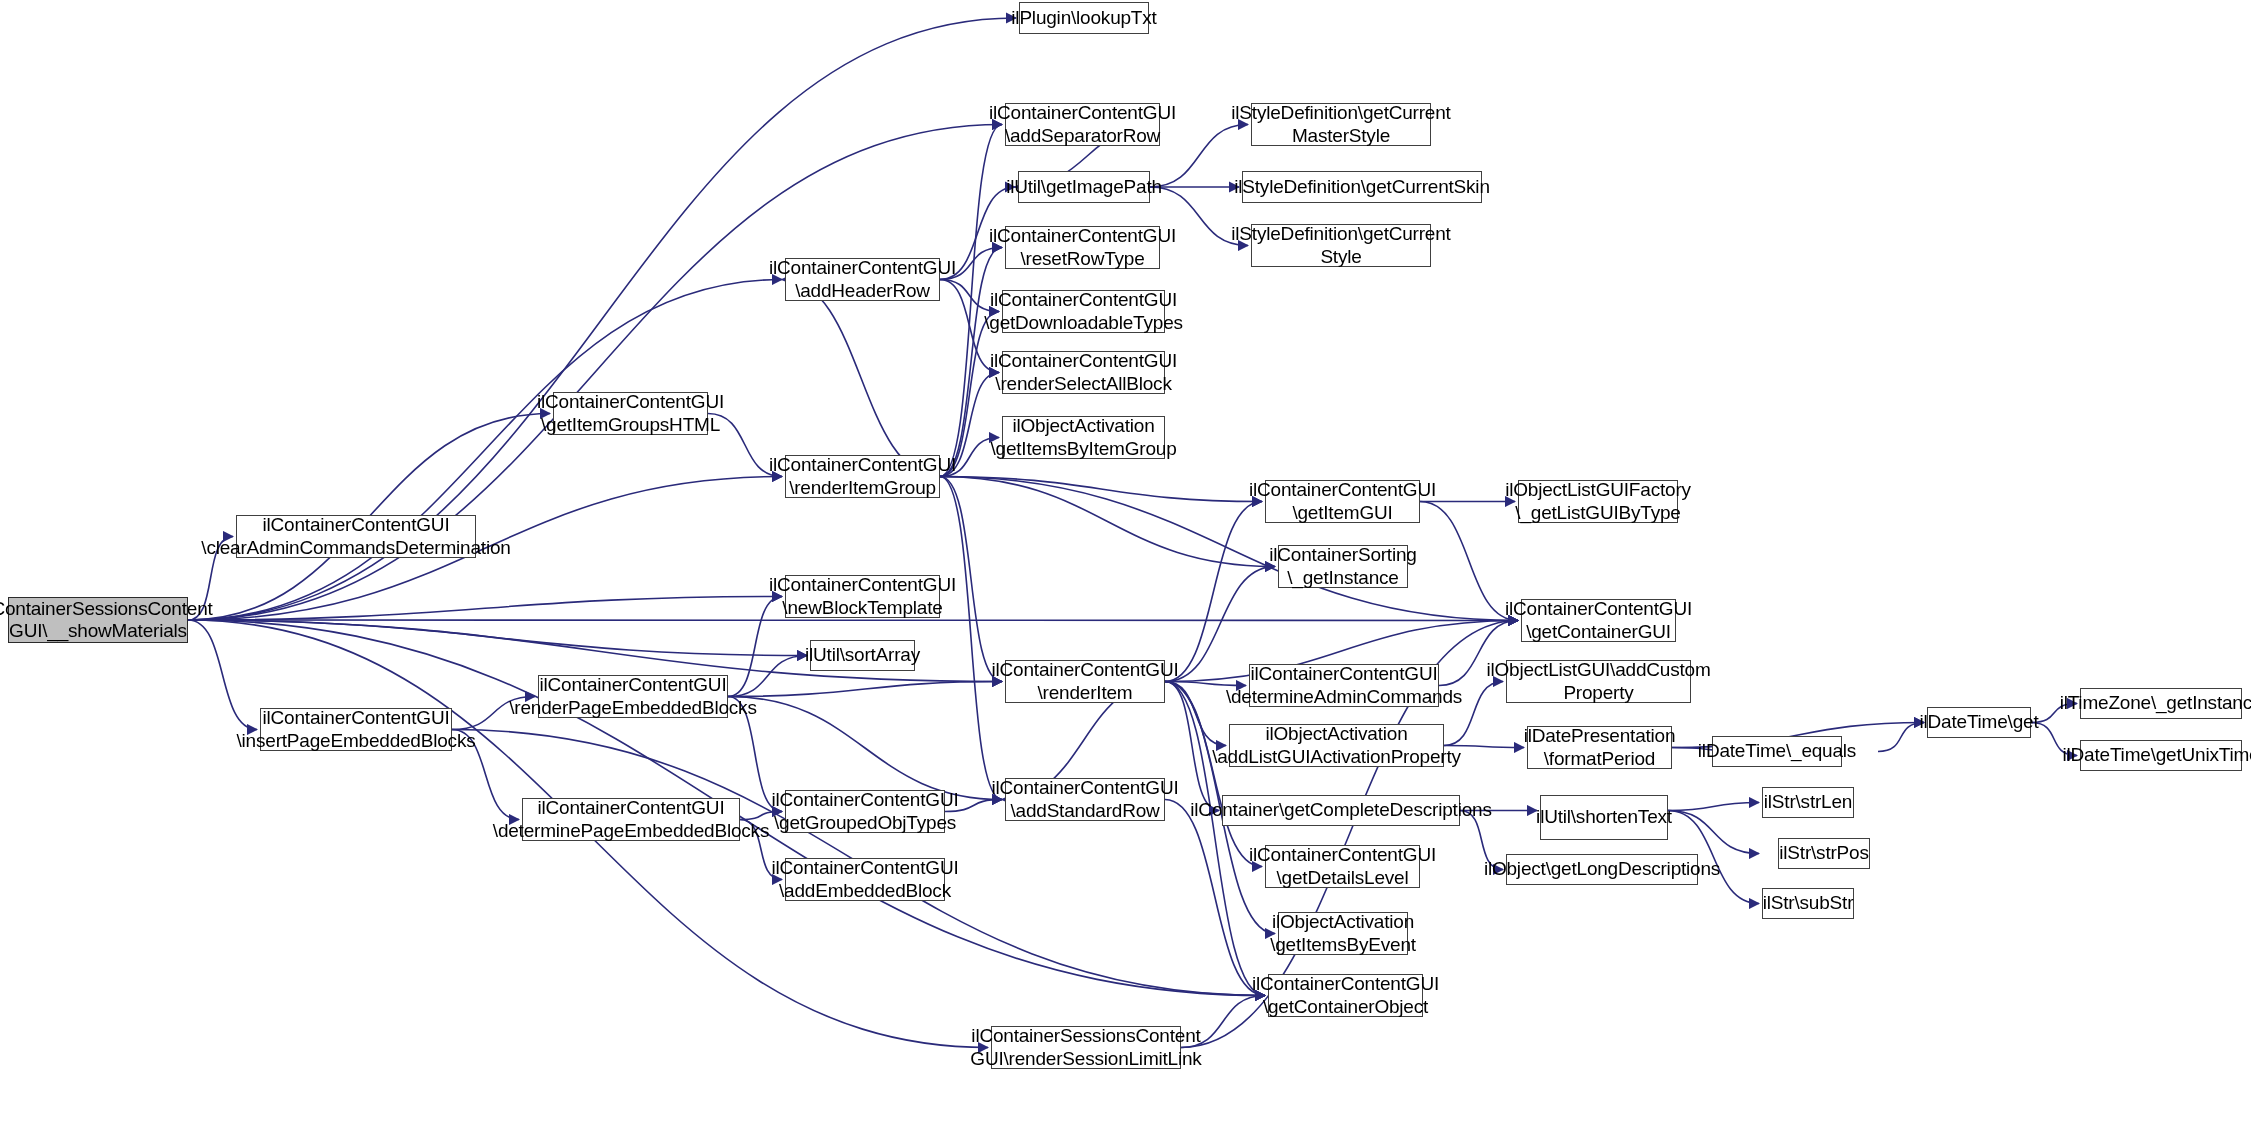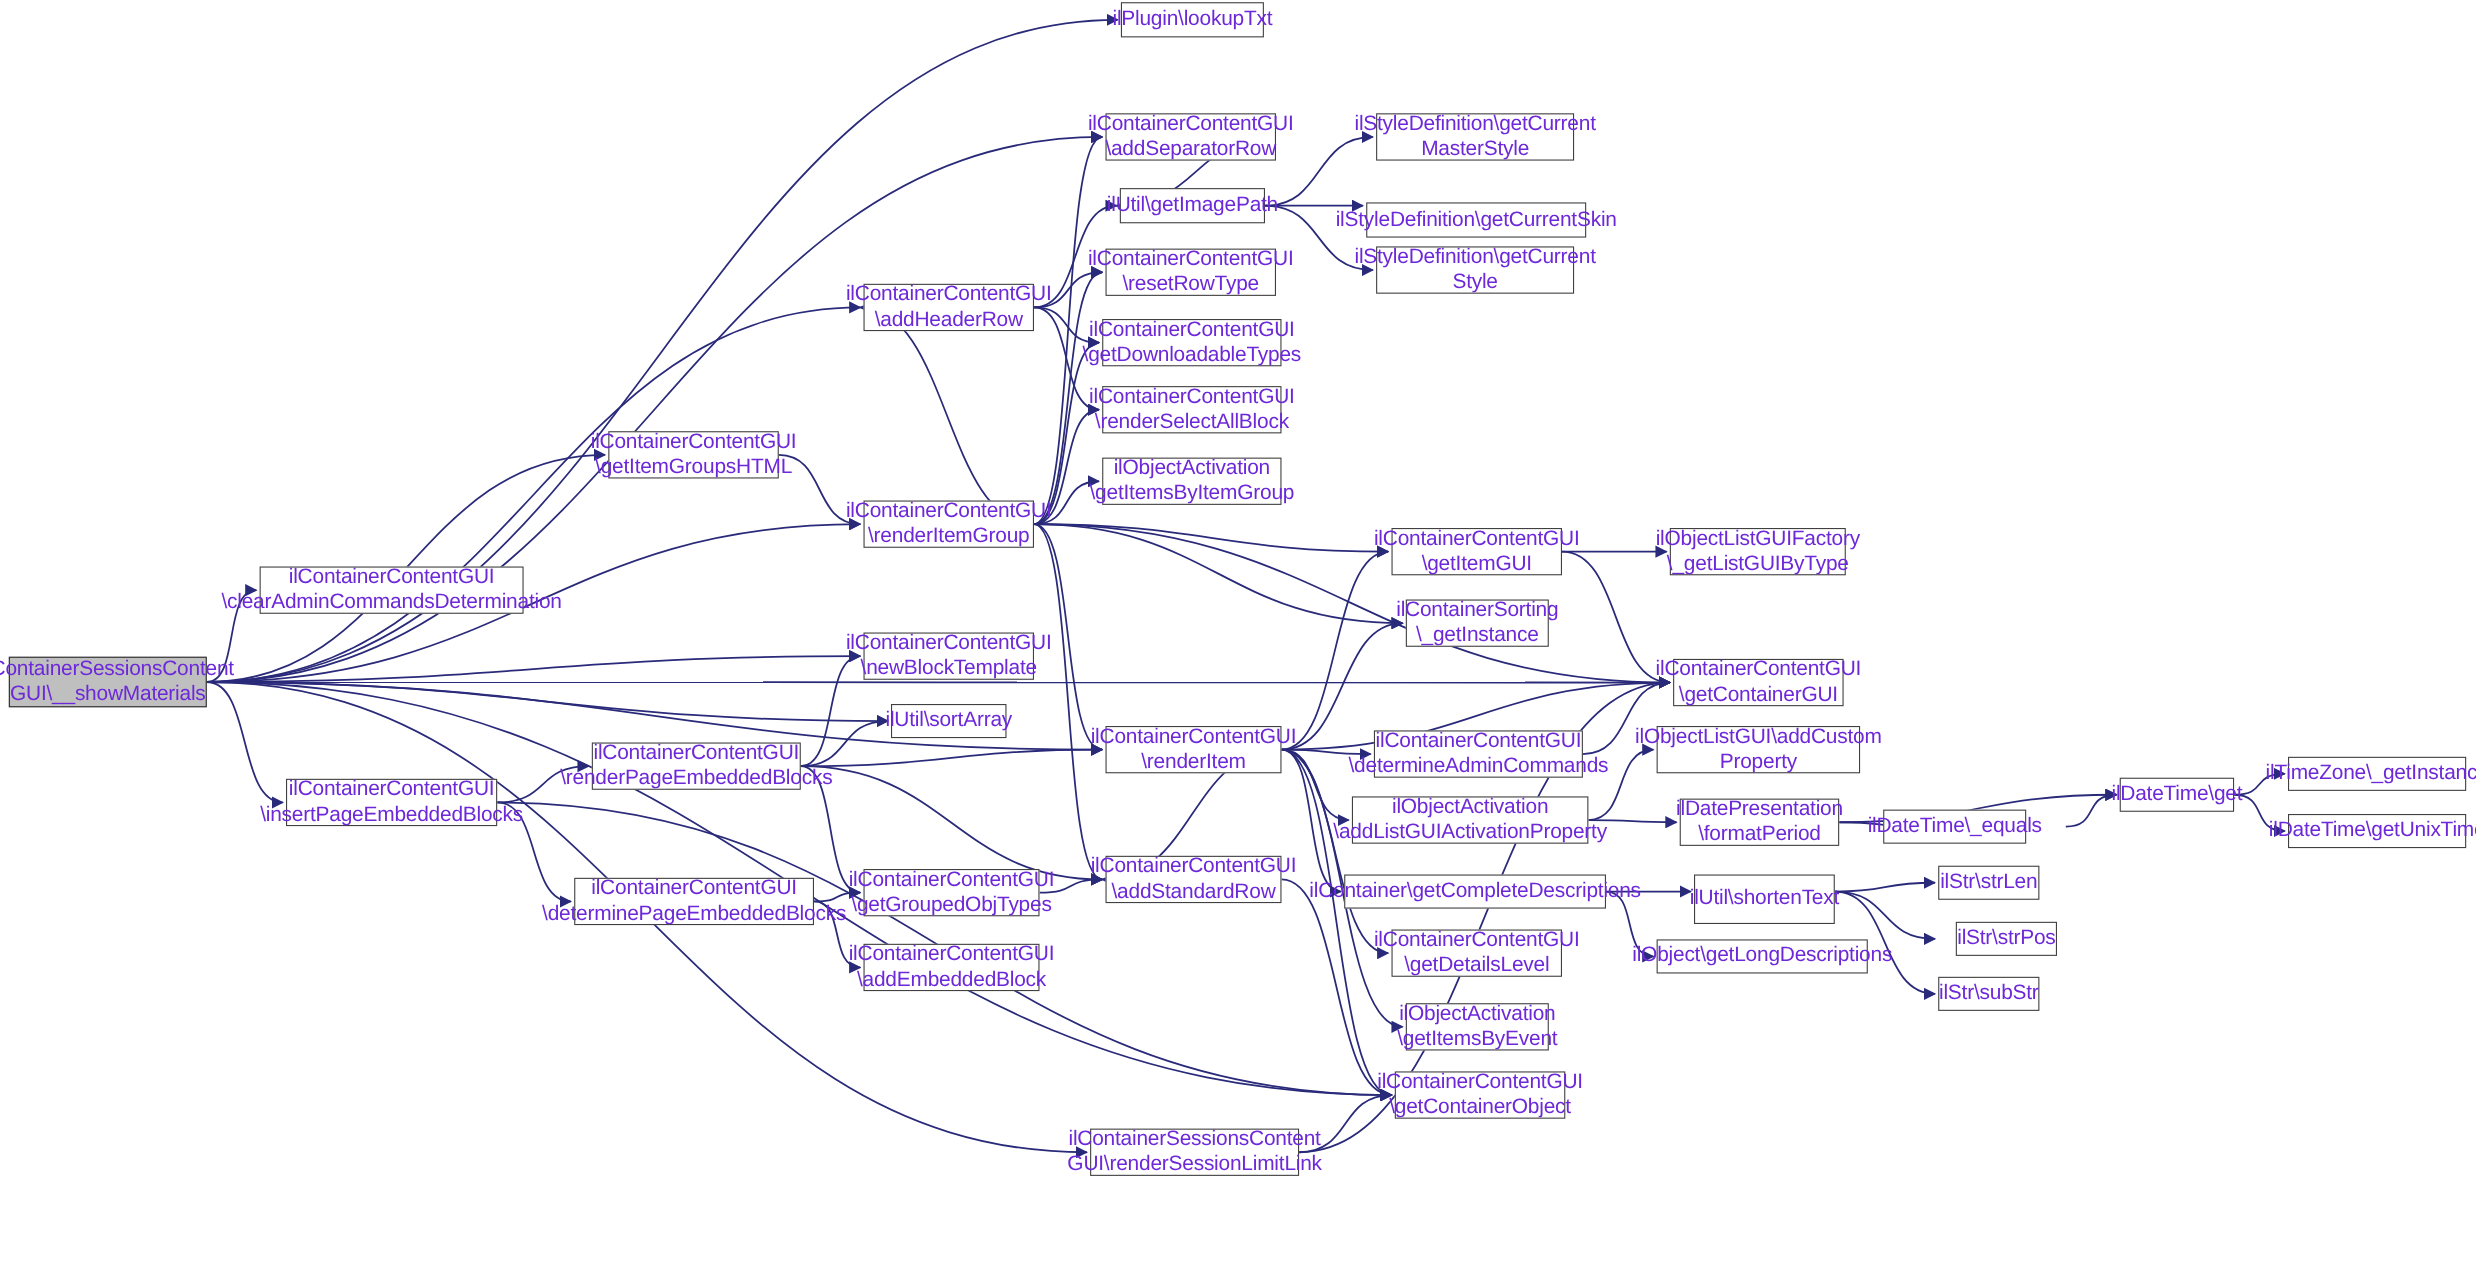--- a/index.html
+++ b/index.html
@@ -1,21 +1,21 @@
 <!DOCTYPE html>
 <html><head>
 <meta charset="utf-8">
 <style>
   html,body{margin:0;padding:0;background:#ffffff;}
   #canvas{position:relative;width:2251px;height:1148px;background:#ffffff;
     font-family:"Liberation Sans","DejaVu Sans",sans-serif;overflow:hidden;}
   #edges{position:absolute;left:0;top:0;width:2251px;height:1148px;}
   .node{position:absolute;box-sizing:border-box;border:1.5px solid #404040;
     background:#ffffff;display:flex;align-items:center;justify-content:center;
-    text-align:center;color:#6d28d9;font-size:19px;line-height:1.18;
+    text-align:center;color:#000000;font-size:19px;line-height:1.18;
     letter-spacing:-0.2px;white-space:pre-line;padding:0 4px;}
   .node.root{background:#bfbfbf;border:1.5px solid #2b2b2b;}
 </style>
 </head>
 <body>
 
 <div id="canvas">
   <svg id="edges" viewBox="0 0 2251 1148" xmlns="http://www.w3.org/2000/svg">
     <defs>
       <marker id="ah" viewBox="0 0 10 10" refX="9" refY="5" markerWidth="7" markerHeight="7" orient="auto-start-reverse">
@@ -98,21 +98,21 @@
       </g>
   </svg>
 <div class="node root" style="left: 8px; top: 597px; width: 180px; height: 46px;">ilContainerSessionsContent
 GUI\__showMaterials</div>
     <div class="node" style="left: 1019px; top: 2px; width: 130px; height: 32px;">ilPlugin\lookupTxt</div>
     <div class="node" style="left: 1005px; top: 103px; width: 155px; height: 43px;">ilContainerContentGUI
 \addSeparatorRow</div>
     <div class="node" style="left: 1251px; top: 103px; width: 180px; height: 43px;">ilStyleDefinition\getCurrent
 MasterStyle</div>
     <div class="node" style="left: 1018px; top: 171px; width: 132px; height: 32px;">ilUtil\getImagePath</div>
-    <div class="node" style="left: 1242px; top: 184px; width: 200px; height: 32px;">ilStyleDefinition\getCurrentSkin</div>
+    <div class="node" style="left: 1242px; top: 171px; width: 240px; height: 32px;">ilStyleDefinition\getCurrentSkin</div>
     <div class="node" style="left: 1251px; top: 224px; width: 180px; height: 43px;">ilStyleDefinition\getCurrent
 Style</div>
     <div class="node" style="left: 785px; top: 258px; width: 155px; height: 43px;">ilContainerContentGUI
 \addHeaderRow</div>
     <div class="node" style="left: 1005px; top: 226px; width: 155px; height: 43px;">ilContainerContentGUI
 \resetRowType</div>
     <div class="node" style="left: 1002px; top: 290px; width: 163px; height: 43px;">ilContainerContentGUI
 \getDownloadableTypes</div>
     <div class="node" style="left: 1002px; top: 351px; width: 163px; height: 43px;">ilContainerContentGUI
 \renderSelectAllBlock</div>

